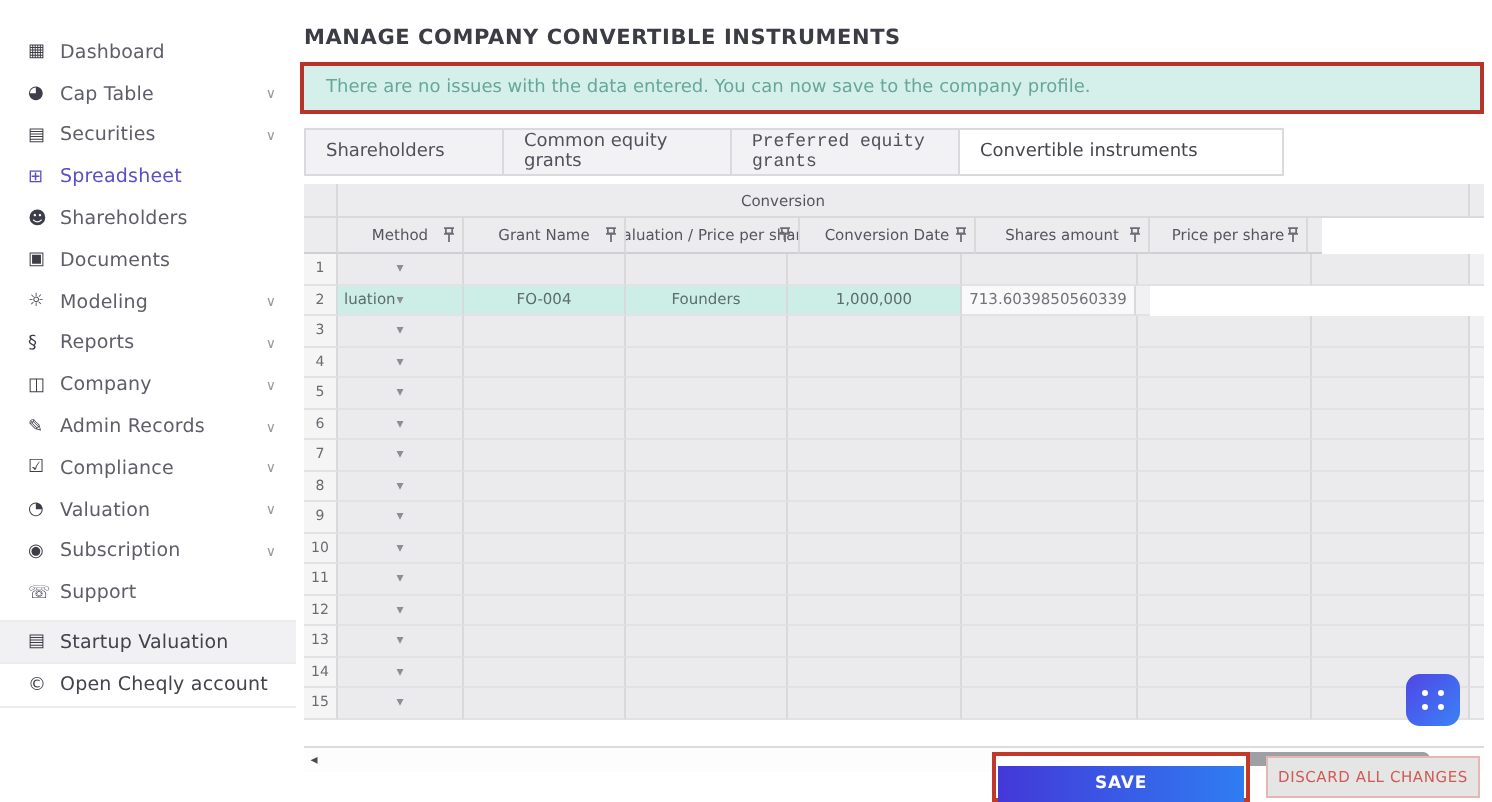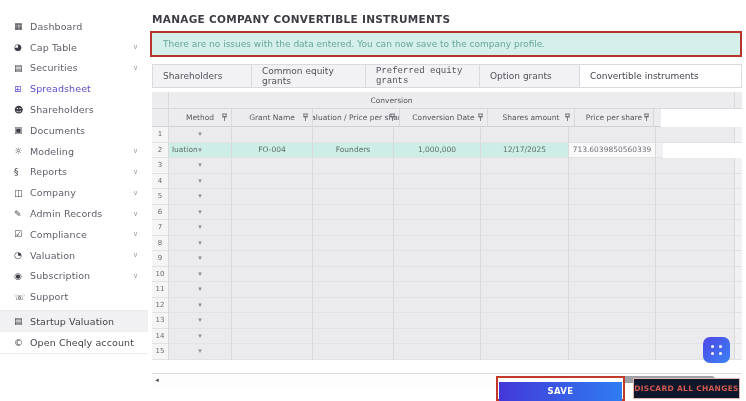--- a/index.html
+++ b/index.html
@@ -70,22 +70,22 @@
     grid-template-columns:1fr 1fr; place-items:center; padding:6px; cursor:pointer; z-index:5; }
   .dots-btn i { width:3px; height:3px; border-radius:50%; background:#fff; }
 
   
   .save-wrap { position:absolute; left:344px; top:376px; width:129px; height:25px;
     border:2px solid #c0392b; background:#fff; padding:1px; cursor:pointer; }
   .save-btn { width:100%; height:100%; border:none; cursor:pointer;
     background:linear-gradient(90deg,#4338d8,#2f7df2); color:#fff; font-size:8.5px;
     font-weight:bold; letter-spacing:.4px; font-family:inherit; }
   .discard-btn { position:absolute; left:481px; top:378px; width:107px; height:21px;
-    background:#0f172a; border:1px solid #e3b7b4; color:#d05a52; font-size:7.5px;
-    font-weight:bold; letter-spacing:.3px; cursor:pointer; font-family:inherit; }
+    background:#e5e5e5; border:1px solid #e3b7b4; color:#d05a52; font-size:7.5px;
+    font-weight:normal; letter-spacing:.3px; cursor:pointer; font-family:inherit; }
 </style>
 </head>
 <body>
 
 <div class="app">
 
   <aside class="sidebar">
     <div id="side-items">
         <div class="side-item">
           <span class="icon">▦</span>
@@ -169,21 +169,20 @@
     <h1 class="page-title">MANAGE COMPANY CONVERTIBLE INSTRUMENTS</h1>
 
     <div class="banner">
       <span>There are no issues with the data entered. You can now save to the company profile.</span>
     </div>
 
     <div class="tabs" id="tabs">
         <div class="tab" style="width: 100px;">Shareholders</div>
         <div class="tab" style="width: 114px;">Common equity grants</div>
         <div class="tab" style="width: 114px; font-family: Liberation Mono, monospace;">Preferred equity grants</div>
-        <div class="tab" style="width: 100px;">Option grants</div>
         <div class="tab active" style="width: 162px;">Convertible instruments</div>
       </div>
 
     <div class="grid" id="grid">
         <div class="g-row group-row">
           <div class="g-cell num" style="width:17px"></div>
           <div class="g-cell group-label" style="width:566px">
             <span>Conversion</span>
           </div>
           <div class="g-cell strip" style="width:7px"></div>
@@ -248,23 +247,20 @@
             <span class="caret">▾</span>
           </div>
           <div class="g-cell hl" style="width:81px">
             <span>FO-004</span>
           </div>
           <div class="g-cell hl" style="width:81px">
             <span>Founders</span>
           </div>
           <div class="g-cell hl" style="width:87px">
             <span>1,000,000</span>
-          </div>
-          <div class="g-cell hl" style="width:88px">
-            <span>12/17/2025</span>
           </div>
           <div class="g-cell wl" style="width:87px">
             <span>713.6039850560339</span>
           </div>
           <div class="g-cell strip" style="width:7px"></div>
         </div>
         <div class="g-row">
           <div class="g-cell num" style="width:17px">3</div>
           <div class="g-cell " style="width:63px">
             <span class="caret">▾</span>

